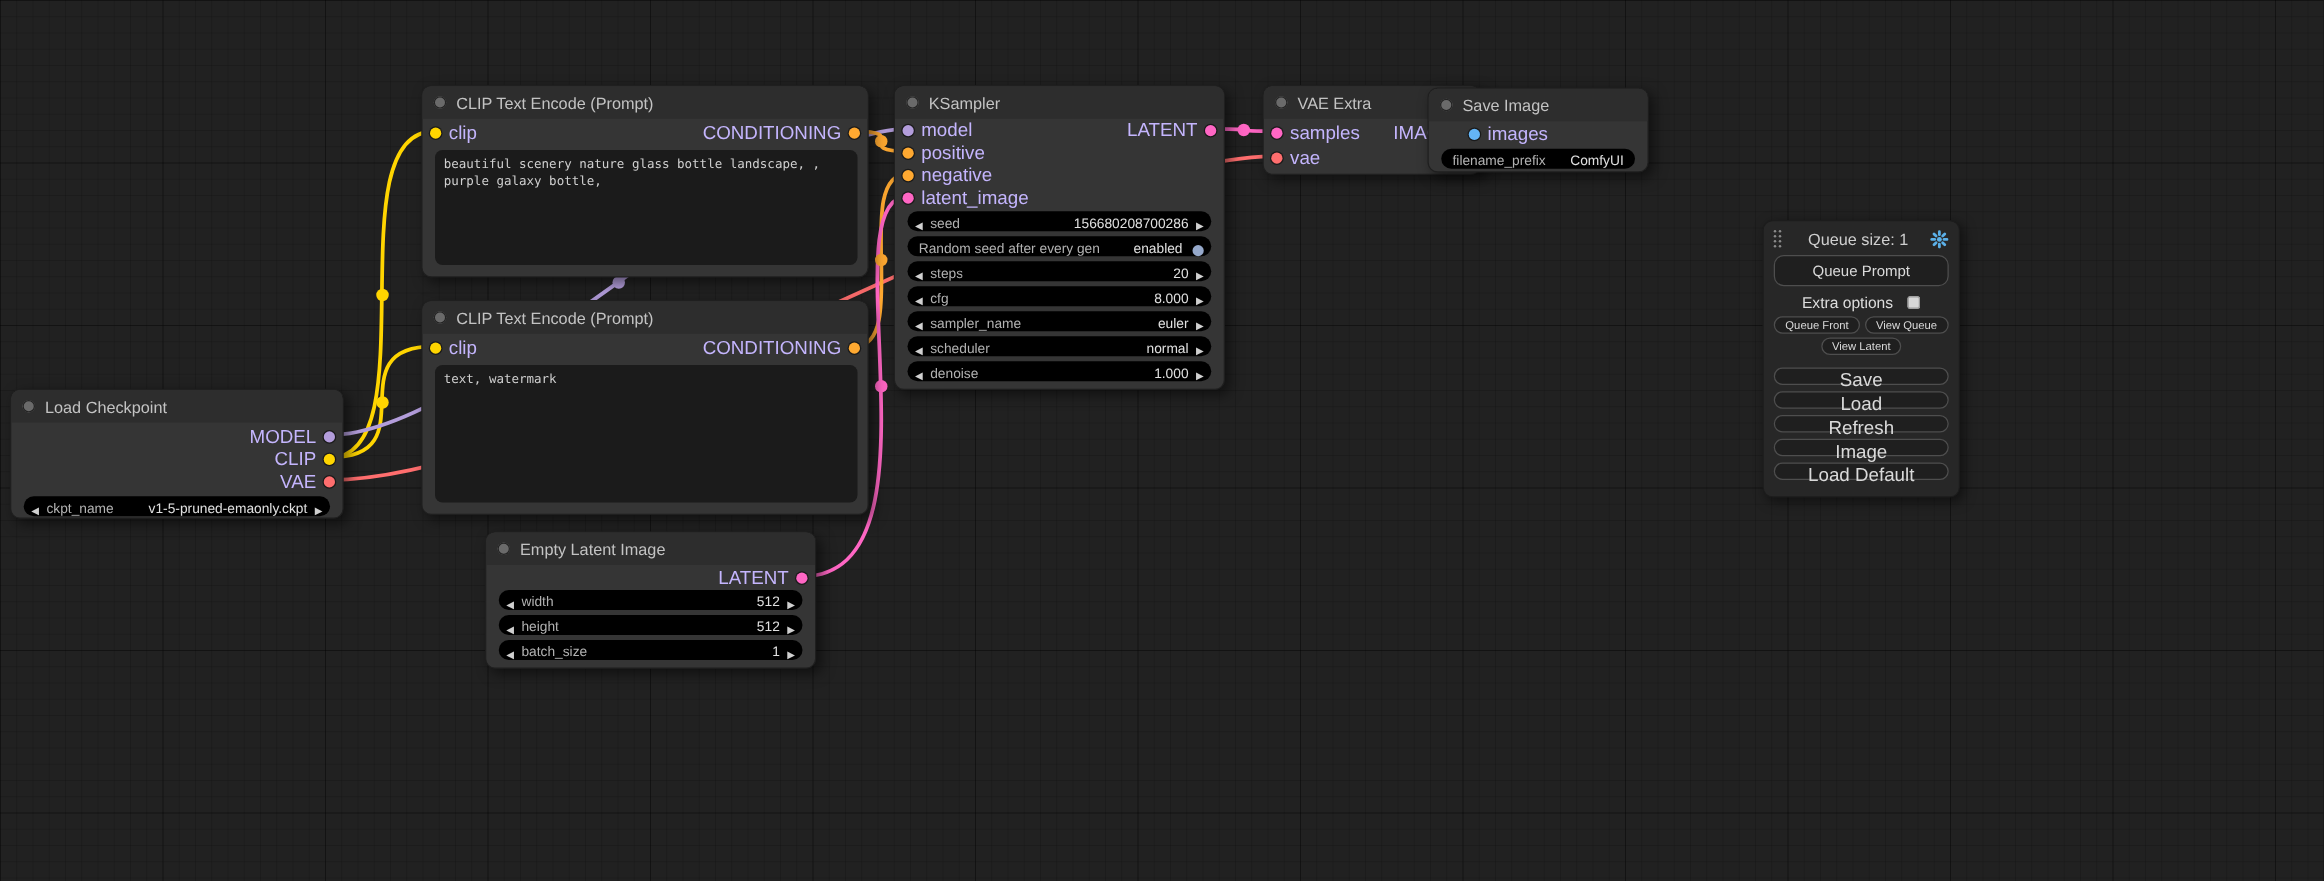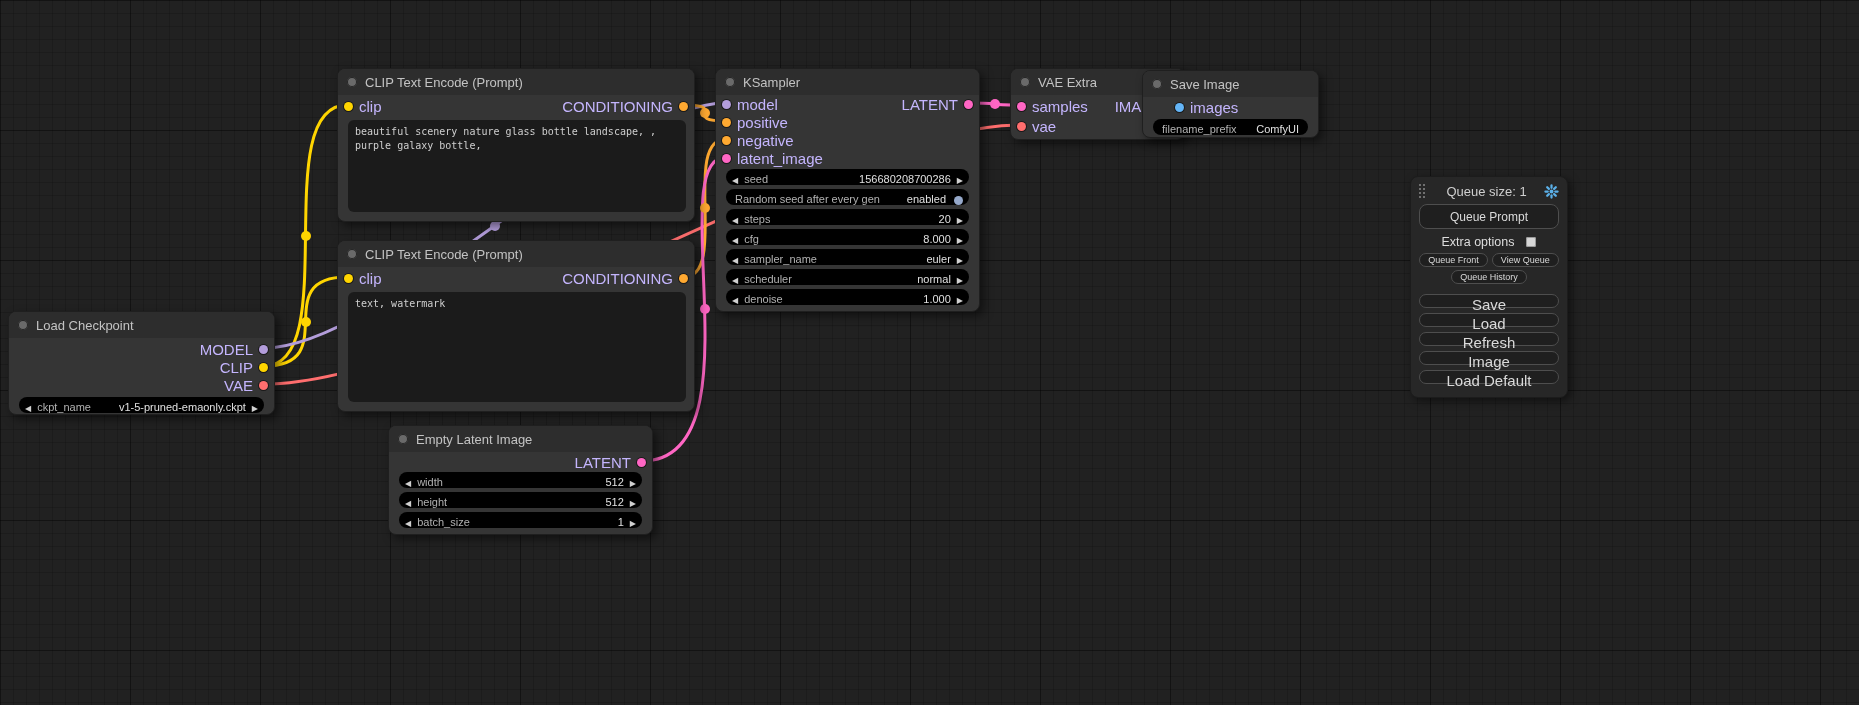--- a/index.html
+++ b/index.html
@@ -343,21 +343,21 @@
     <button id="qprompt">Queue Prompt</button>
     <div class="extra">
       <span>Extra options</span>
       <span class="cb"></span>
     </div>
     <div class="smallrow">
       <button class="sbtn">Queue Front</button>
       <button class="sbtn">View Queue</button>
     </div>
     <div class="smallrow">
-      <button class="sbtn">Queue History</button>
+      <button class="sbtn">View Latent</button>
     </div>
     <button class="bbtn first" style="margin-top:10px;">Save</button>
     <button class="bbtn">Load</button>
     <button class="bbtn">Refresh</button>
     <button class="bbtn">Image</button>
     <button class="bbtn" style="margin-bottom:0;">Load Default</button>
   </div>
 
 </div>
 

